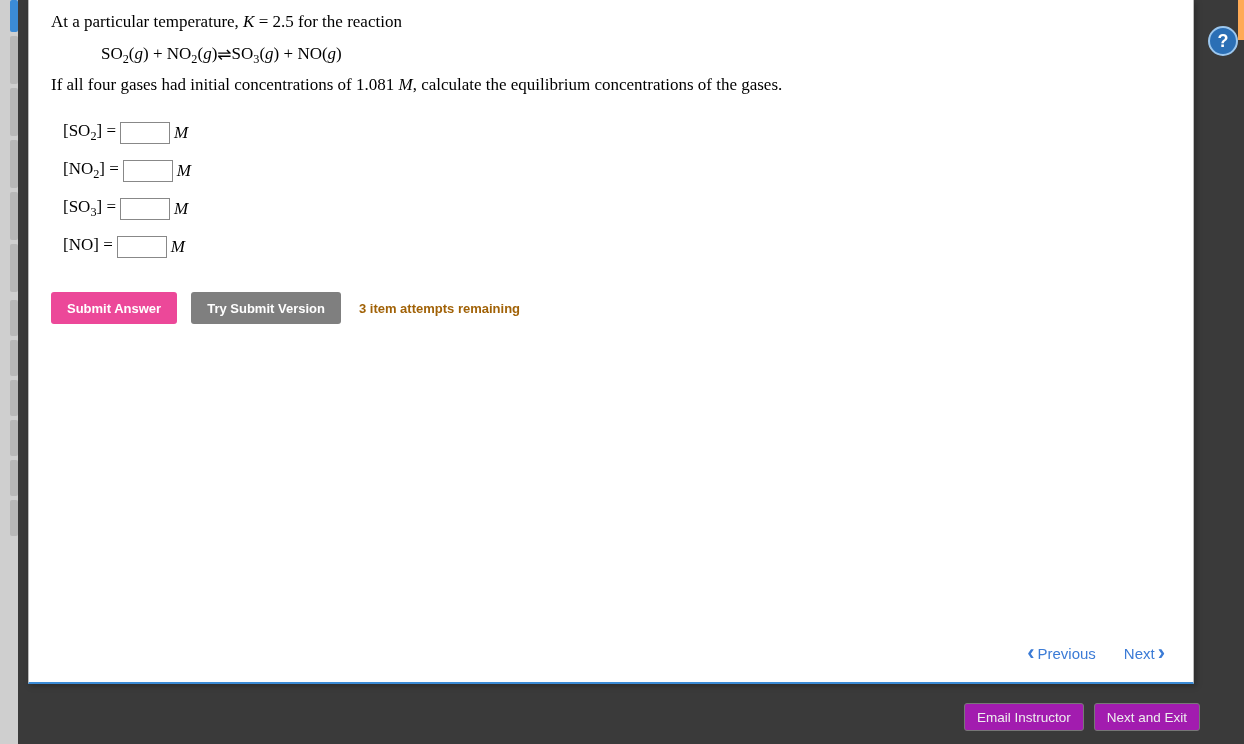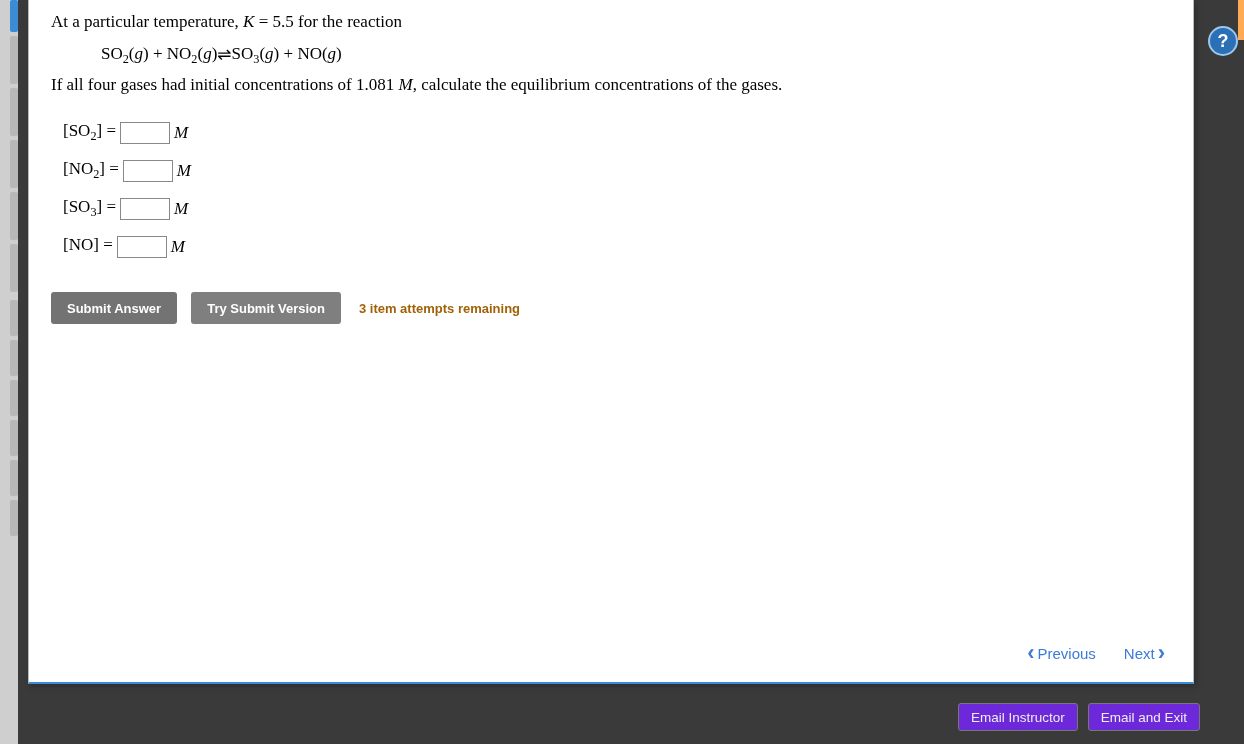--- a/index.html
+++ b/index.html
@@ -45,21 +45,21 @@
     font-size: 14px; padding: 0 3px;
   }
 
   .button-row { margin-top: 26px; display: flex; align-items: center; gap: 14px; }
   .btn {
     display: inline-flex; align-items: center; justify-content: center;
     height: 32px; padding: 0 16px; border-radius: 3px;
     font-family: Arial, sans-serif; font-size: 13px; font-weight: bold;
     color: #fff; border: none; cursor: pointer;
   }
-  .btn-submit { background: #737373; }
+  .btn-submit { background: #ec4899; }
   .btn-try { background: #7f7f7f; }
   .attempts { font-family: Arial, sans-serif; font-size: 13px; font-weight: bold; color: #a16207; margin-left: 4px; }
 
   .nav-links {
     position: absolute; bottom: 18px; right: 28px;
     font-family: Arial, sans-serif; font-size: 15px; color: #3b7bd6;
     display: flex; align-items: center; gap: 28px;
   }
   .nav-link { display: inline-flex; align-items: center; gap: 3px; cursor: pointer; }
   .chev { font-size: 22px; font-weight: bold; line-height: 1; }
@@ -74,21 +74,21 @@
     position: absolute; right: 0; top: 0; width: 6px; height: 744px;
     background: linear-gradient(to bottom, #ffaa55 0%, #ffaa55 40px, #3a3a3a 40px);
   }
 
   .footer-bar {
     position: absolute; left: 28px; bottom: 10px; right: 44px; height: 34px;
     display: flex; justify-content: flex-end; align-items: center; gap: 10px;
   }
   .fbtn {
     height: 28px; padding: 0 12px; border-radius: 3px; border: 1px solid #777;
-    background: #6d28d9; color: #eee; font-family: Arial, sans-serif; font-size: 13.5px;
+    background: #a21caf; color: #eee; font-family: Arial, sans-serif; font-size: 13.5px;
     display: inline-flex; align-items: center; cursor: pointer;
   }
 </style>
 </head>
 <body>
 
 <div class="left-rail">
   <div class="seg active s0"></div>
   <div class="seg s1"></div>
   <div class="seg s2"></div>
@@ -102,21 +102,21 @@
   <div class="seg s10"></div>
   <div class="seg s11"></div>
 </div>
 
 <div class="right-ghost"></div>
 
 <div class="panel">
   <div class="content">
 
     <div class="line">
-      <span>At a particular temperature, </span><span class="K">K</span><span> = </span><span>5.5</span><span> for the reaction</span>
+      <span>At a particular temperature, </span><span class="K">K</span><span> = </span><span>2.5</span><span> for the reaction</span>
     </div>
 
     <div class="eqn">
       <span><span>SO</span><sub>2</sub>(<span class="g">g</span>)</span><span> + </span><span><span>NO</span><sub>2</sub>(<span class="g">g</span>)</span><span class="rl"> ⇌ </span><span><span>SO</span><sub>3</sub>(<span class="g">g</span>)</span><span> + </span><span><span>NO</span>(<span class="g">g</span>)</span>
     </div>
 
     <div class="line">
       <span>If all four gases had initial concentrations of </span><span>1.081</span> <span class="M">M</span><span>, calculate the equilibrium concentrations of the gases.</span>
     </div>
 
@@ -161,14 +161,14 @@
     </span>
   </div>
 </div>
 
 <div class="help-badge">
   <span>?</span>
 </div>
 
 <div class="footer-bar">
   <button class="fbtn">Email Instructor</button>
-  <button class="fbtn">Email and Exit</button>
+  <button class="fbtn">Next and Exit</button>
 </div>
 
 </body></html>

